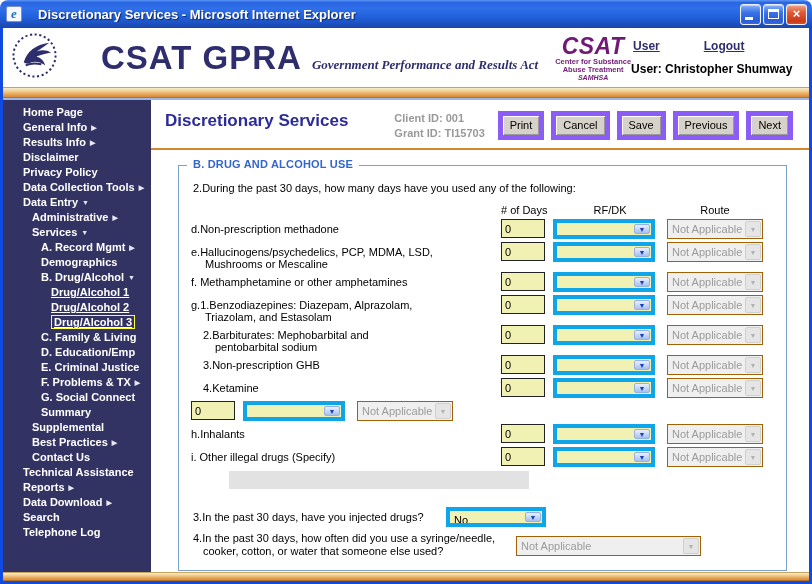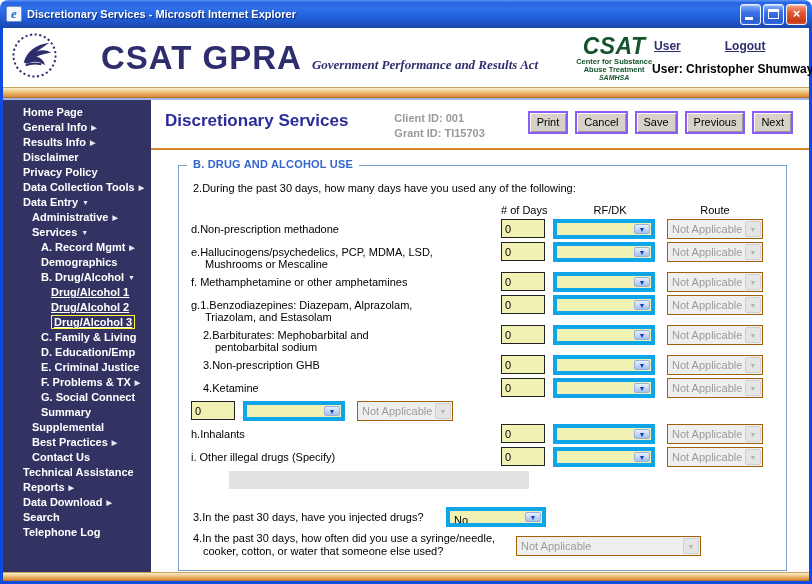--- a/index.html
+++ b/index.html
@@ -8,41 +8,41 @@
   .window { width:812px; height:584px; background:#fff; position:relative; display:flex; flex-direction:column; }
 
   
   .titlebar {
     height:28px; flex:0 0 28px; border-radius:8px 8px 0 0;
     background:linear-gradient(180deg,#5a96f6 0%,#2a66e2 9%,#2f6fe8 30%,#2261dc 60%,#1c50c0 85%,#1a46a8 100%);
     display:flex; align-items:center; padding:0 5px 0 6px;
   }
   .tb-icon { width:16px; height:16px; background:#f6f8ff; border:1px solid #7a90c8; border-radius:2px;
     color:#1e72cc; font:italic bold 13px "Liberation Serif",serif; text-align:center; line-height:13px; flex:0 0 16px;}
-  .tb-title { color:#fff; font-size:11px; font-weight:bold; margin-left:5px; flex:1;
+  .tb-title { color:#fff; font-size:13px; font-weight:bold; margin-left:16px; flex:1;
     text-shadow:1px 1px 1px rgba(0,0,40,.6); white-space:nowrap; overflow:hidden;}
   .tb-btn { width:21px; height:21px; border-radius:3px; border:1px solid #eef2ff; margin-left:2px;
     background:linear-gradient(180deg,#8ab1f8 0%,#3b72e8 40%,#2a5cd4 80%,#3868d8 100%);
     box-shadow:inset 0 1px 1px rgba(255,255,255,.5); position:relative; cursor:pointer;}
   .tb-btn.close { background:linear-gradient(180deg,#f0a488 0%,#e25933 40%,#ca3a16 85%,#d8512c 100%);
     color:#fff; font-size:13px; font-weight:bold; line-height:18px; text-align:center;}
   .glyph-min { position:absolute; left:4px; bottom:4px; width:8px; height:3px; background:#fff; }
   .glyph-max { position:absolute; left:4px; top:4px; width:11px; height:10px; border:1px solid #fff; border-top:3px solid #fff; }
 
   
   .frame { flex:1; border-left:3px solid #0f4be0; border-right:3px solid #0f4be0; border-bottom:3px solid #0f4be0;
     display:flex; flex-direction:column; background:#fff; min-height:0;}
 
   
   .header { height:59px; flex:0 0 59px; background:#fff; display:flex; align-items:center; padding:2px 12px 2px 8px; }
   .hhs-logo { flex:0 0 48px; }
   .brand { display:flex; align-items:baseline; margin-left:42px; white-space:nowrap; }
   .brand-title { font-size:33px; font-weight:bold; color:#2e2e6e; letter-spacing:1px; }
   .brand-sub { font-family:"Liberation Serif",serif; font-style:italic; font-weight:bold; font-size:13px; color:#2e2e6e; margin-left:10px; }
-  .csat-logo { margin-left:38px; text-align:center; color:#14532d; line-height:1.05; white-space:nowrap;}
+  .csat-logo { margin-left:17px; text-align:center; color:#701a75; line-height:1.05; white-space:nowrap;}
   .csat-title { font-size:23px; font-weight:bold; font-style:italic; letter-spacing:.5px; }
   .csat-sub { font-size:7.5px; font-weight:bold; }
   .csat-samhsa { font-size:7px; font-style:italic; font-weight:bold; }
   .header-right { margin-left:auto; min-width:178px; }
   .links-row { display:flex; gap:44px; padding-left:2px; }
   .hlink { color:#2e2e6e; font-weight:bold; font-size:12px; text-decoration:underline; cursor:pointer; }
   .user-label { font-weight:bold; font-size:12px; color:#000; margin-top:9px; white-space:nowrap; }
 
   .orange-bar { height:11px; flex:0 0 11px;
     background:linear-gradient(180deg,#f8ecd0 0%,#f2d496 30%,#e8ab5e 65%,#d8883a 100%);
@@ -61,21 +61,21 @@
   .nav-link { text-decoration:underline; }
   .nav-selected { border:1px solid #ffff33; padding:0 2px; }
 
   .content { flex:1; background:#fff; overflow:hidden; font-size:11px; color:#000; }
 
   .page-head { display:flex; align-items:flex-start; padding:11px 16px 4px 14px; }
   .page-title { font-size:17px; font-weight:bold; color:#2b2b99; white-space:nowrap; }
   .ids { margin-left:46px; color:#999; font-weight:bold; font-size:11px; line-height:15px; white-space:nowrap; }
   .toolbar { margin-left:auto; display:flex; gap:7px; }
   .btn { font-family:"Liberation Sans",sans-serif; font-size:11px; color:#000; background:#d6d2c9;
-    border:2px solid #8b5cf6; box-shadow:inset 1px 1px 0 #fff, inset -1px -1px 0 #999;
+    border:5px solid #8b5cf6; box-shadow:inset 1px 1px 0 #fff, inset -1px -1px 0 #999;
     padding:3px 7px 4px 7px; cursor:pointer; white-space:nowrap; }
   .divider { height:2px; background:#fff; border-top:1px solid #d8862c; border-bottom:1px solid #d8862c; margin-top:3px; }
 
   
   .fieldset { margin:15px 22px 0 27px; border:1px solid #7aa0cc; position:relative; padding:14px 8px 8px 12px; }
   .legend { position:absolute; top:-8px; left:8px; background:#fff; color:#3366cc; font-weight:bold;
     font-size:11px; padding:0 6px; letter-spacing:.2px; }
   .q2-text { margin:2px 0 10px 2px; }
 
   .col-heads { display:flex; margin:2px 0 3px 0; }

